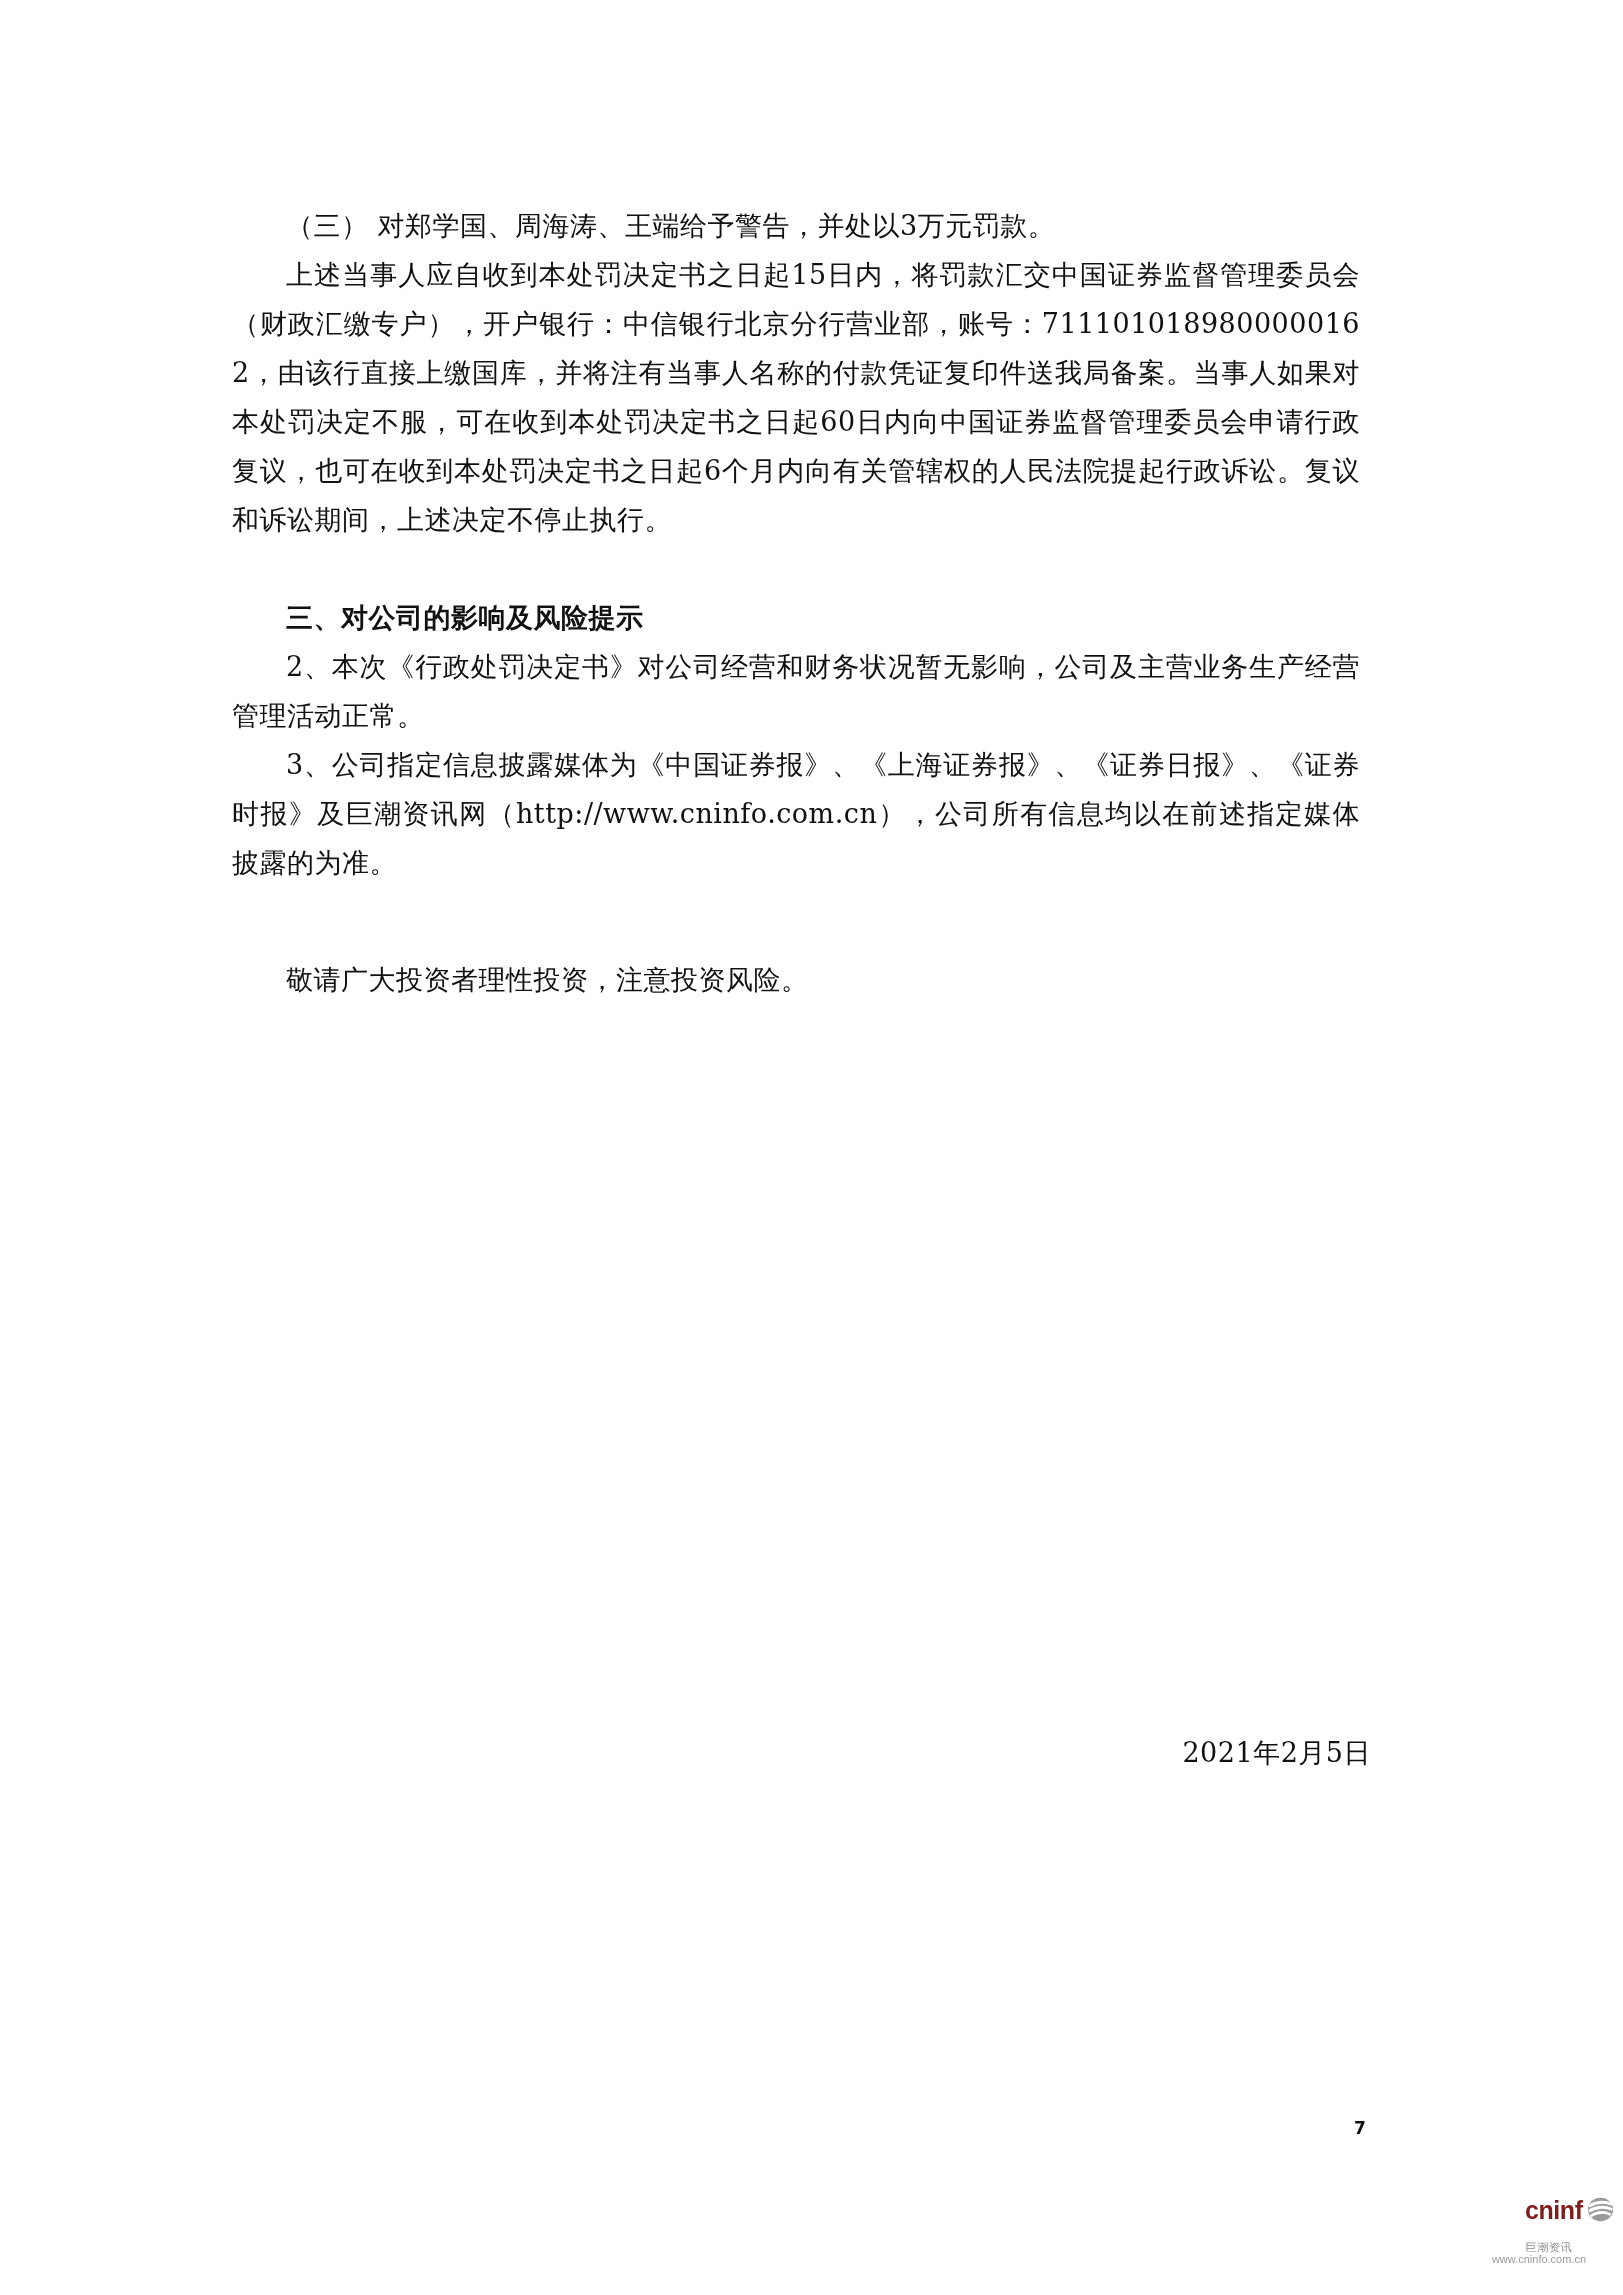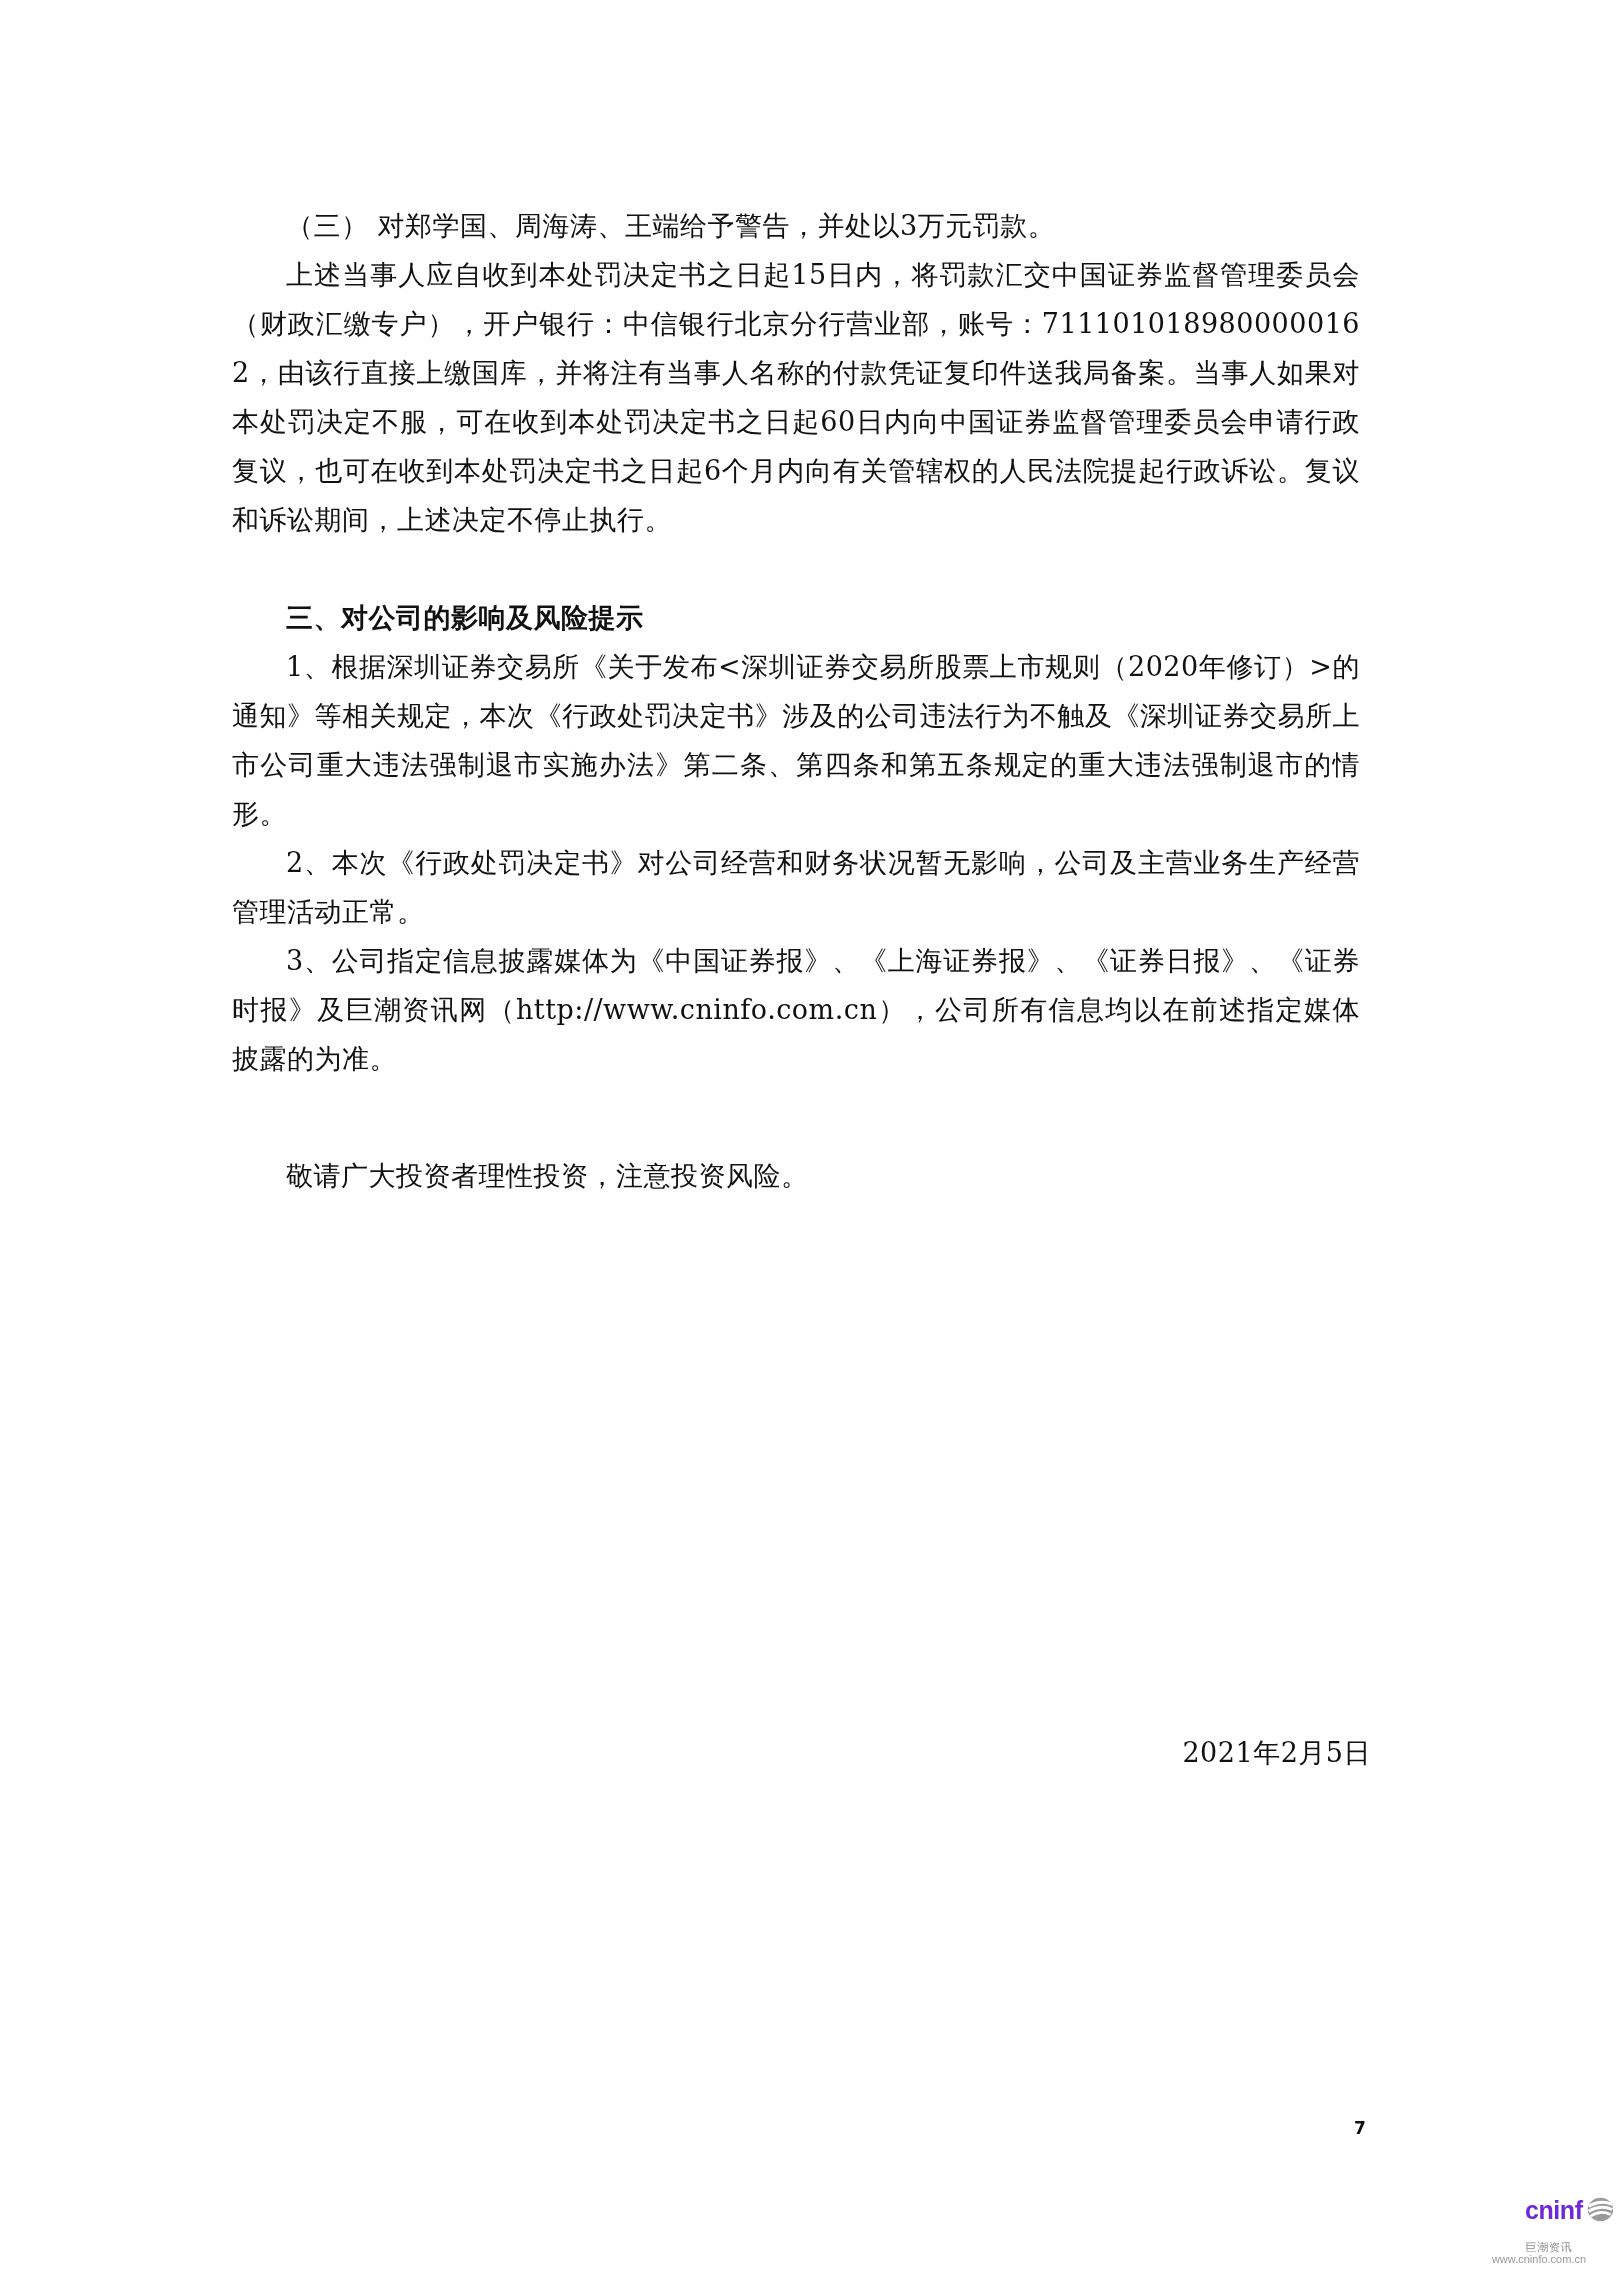--- a/index.html
+++ b/index.html
@@ -74,21 +74,21 @@
       display: flex;
       align-items: center;
       justify-content: flex-end;
       gap: 3.4px;
       height: 25px;
     }
     .wm-brand {
       font-size: 25px;
       font-weight: bold;
       letter-spacing: -0.4px;
-      color: #6d28d9;
+      color: #7f1d1d;
       line-height: 25px;
     }
     .wm-cn {
       font-size: 11px;
       letter-spacing: 0.8px;
       margin-top: 18px;
       line-height: 12px;
       padding-left: 20px;
     }
     .wm-url {
@@ -100,21 +100,20 @@
 </head>
 <body>
 
 <div class="page">
   <p class="para item">（三） 对郑学国、周海涛、王端给予警告，并处以3万元罚款。</p>
   <p class="para">上述当事人应自收到本处罚决定书之日起15日内，将罚款汇交中国证券监督管理委员会（财政汇缴专户），开户银行：中信银行北京分行营业部，账号：7111010189800000162，由该行直接上缴国库，并将注有当事人名称的付款凭证复印件送我局备案。当事人如果对本处罚决定不服，可在收到本处罚决定书之日起60日内向中国证券监督管理委员会申请行政复议，也可在收到本处罚决定书之日起6个月内向有关管辖权的人民法院提起行政诉讼。复议和诉讼期间，上述决定不停止执行。</p>
 
   <div class="gap-1"></div>
 
   <p class="heading">三、对公司的影响及风险提示</p>
-  <p class="para">1、根据深圳证券交易所《关于发布&lt;深圳证券交易所股票上市规则（2020年修订）&gt;的通知》等相关规定，本次《行政处罚决定书》涉及的公司违法行为不触及《深圳证券交易所上市公司重大违法强制退市实施办法》第二条、第四条和第五条规定的重大违法强制退市的情形。</p>
   <p class="para">2、本次《行政处罚决定书》对公司经营和财务状况暂无影响，公司及主营业务生产经营管理活动正常。</p>
   <p class="para">3、公司指定信息披露媒体为《中国证券报》、《上海证券报》、《证券日报》、《证券时报》及巨潮资讯网（http://www.cninfo.com.cn），公司所有信息均以在前述指定媒体披露的为准。</p>
 
   <div class="gap-2"></div>
 
   <p class="para">敬请广大投资者理性投资，注意投资风险。</p>
 
   <div class="gap-2"></div>
 
 </div>

